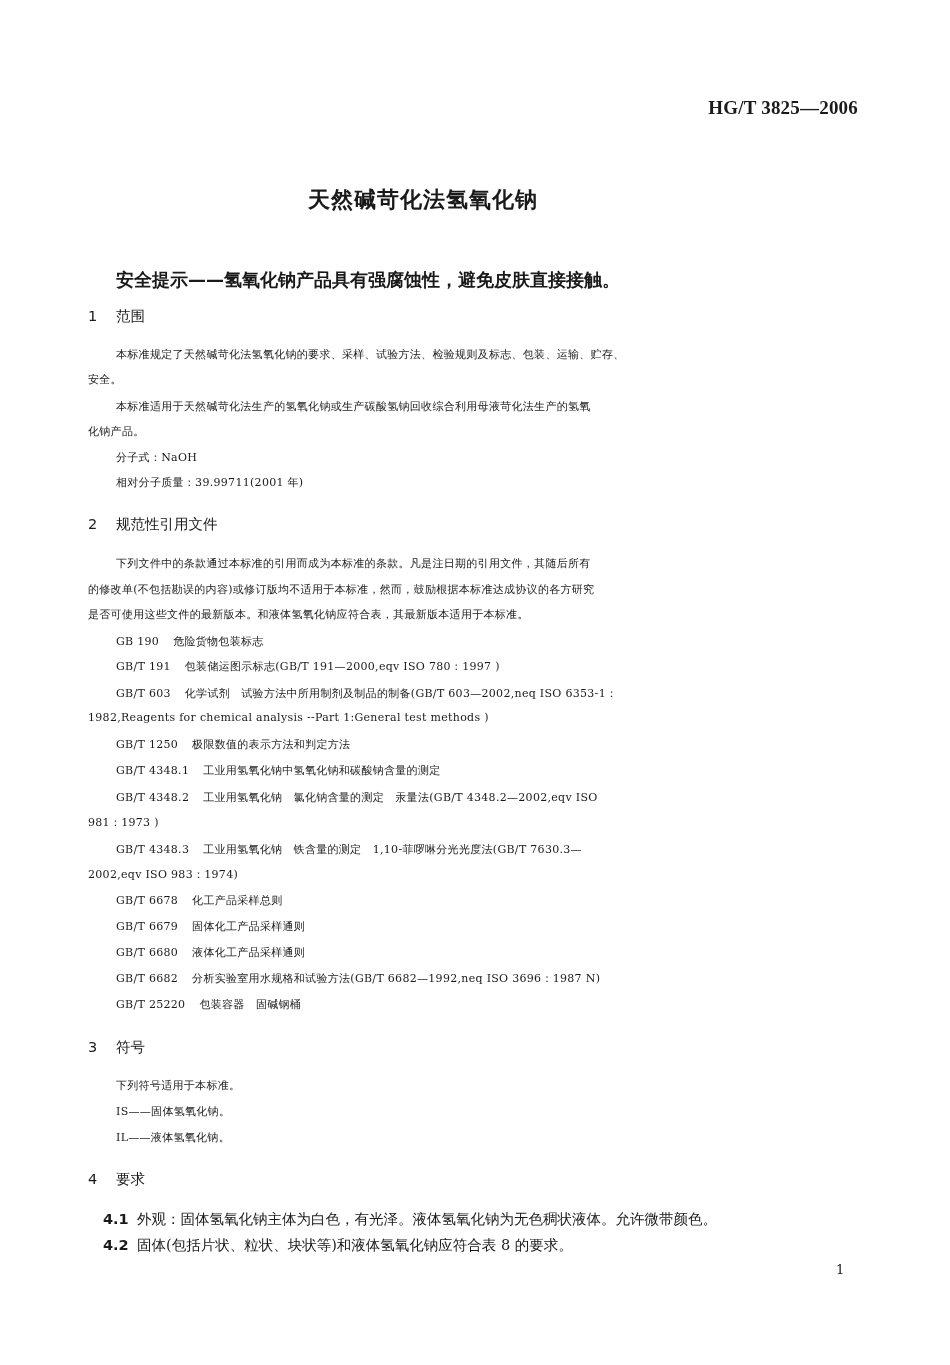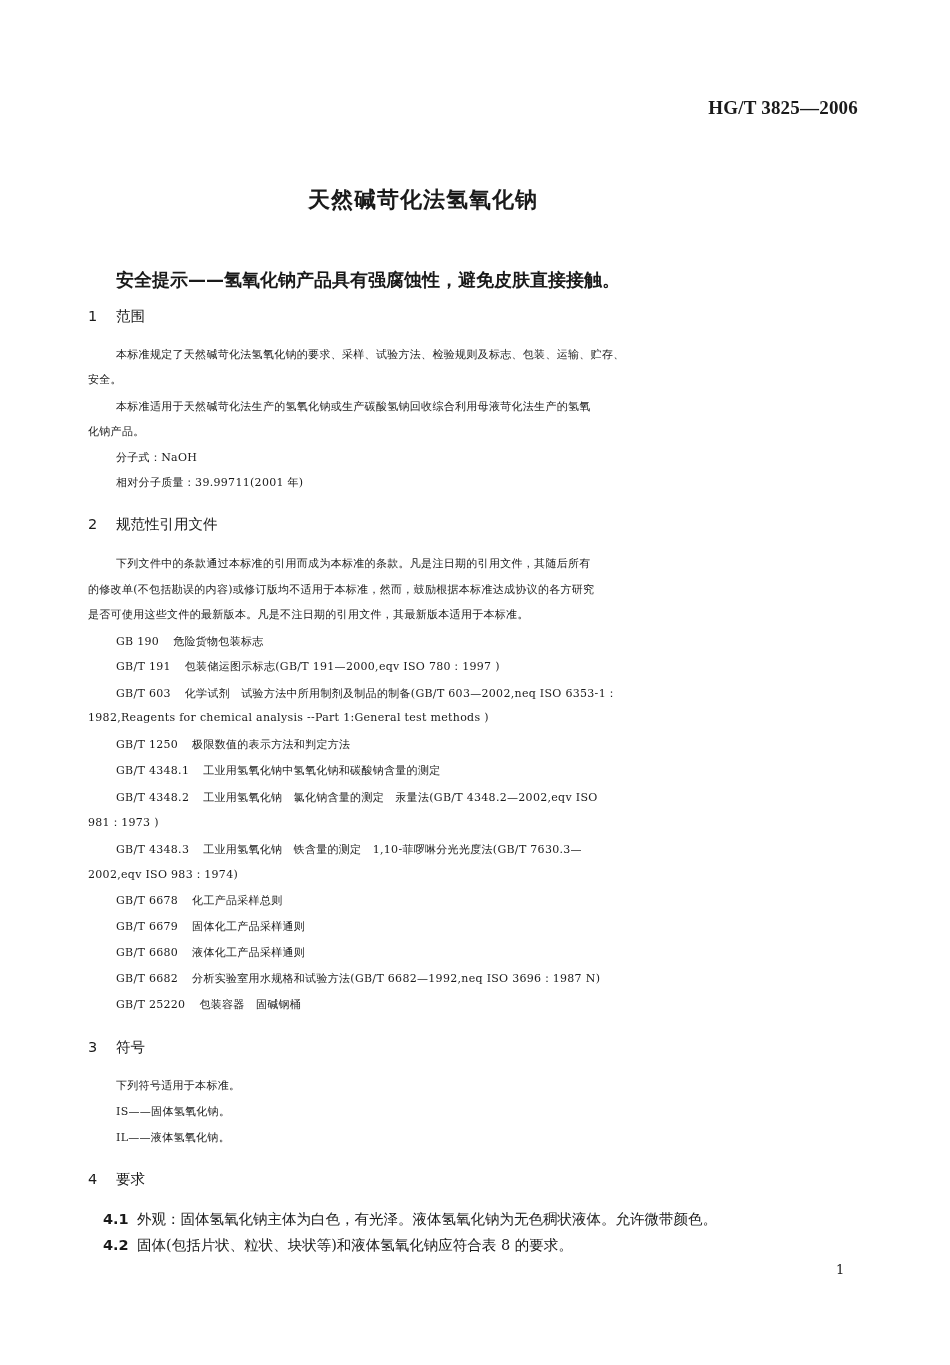--- a/index.html
+++ b/index.html
@@ -34,21 +34,21 @@
 <div class="abs p ind" style="top:399px">本标准适用于天然碱苛化法生产的氢氧化钠或生产碳酸氢钠回收综合利用母液苛化法生产的氢氧</div>
 <div class="abs p flush" style="top:424px">化钠产品。</div>
 <div class="abs p ind" style="top:450px">分子式：NaOH</div>
 <div class="abs p ind" style="top:475px">相对分子质量：39.99711(2001 年)</div>
 
 <div class="abs h" style="top:515px">
   <span class="num">2</span><span>规范性引用文件</span>
 </div>
 <div class="abs p ind" style="top:556px">下列文件中的条款通过本标准的引用而成为本标准的条款。凡是注日期的引用文件，其随后所有</div>
 <div class="abs p flush" style="top:582px">的修改单(不包括勘误的内容)或修订版均不适用于本标准，然而，鼓励根据本标准达成协议的各方研究</div>
-<div class="abs p flush" style="top:607px">是否可使用这些文件的最新版本。凡是不注日期的引用文件，其最新版本适用于本标准。</div>
+<div class="abs p flush" style="top:607px">是否可使用这些文件的最新版本。和液体氢氧化钠应符合表，其最新版本适用于本标准。</div>
 
 <div class="abs p ind" style="top:634px"><span class="ref-code">GB 190</span><span>危险货物包装标志</span></div>
 <div class="abs p ind" style="top:659px"><span class="ref-code">GB/T 191</span><span>包装储运图示标志(GB/T 191—2000,eqv ISO 780：1997 )</span></div>
 <div class="abs p ind" style="top:686px"><span class="ref-code">GB/T 603</span><span>化学试剂　试验方法中所用制剂及制品的制备(GB/T 603—2002,neq ISO 6353-1：</span></div>
 <div class="abs p flush" style="top:711px">1982,Reagents for chemical analysis --Part 1:General test methods )</div>
 <div class="abs p ind" style="top:737px"><span class="ref-code">GB/T 1250</span><span>极限数值的表示方法和判定方法</span></div>
 <div class="abs p ind" style="top:763px"><span class="ref-code">GB/T 4348.1</span><span>工业用氢氧化钠中氢氧化钠和碳酸钠含量的测定</span></div>
 <div class="abs p ind" style="top:790px"><span class="ref-code">GB/T 4348.2</span><span>工业用氢氧化钠　氯化钠含量的测定　汞量法(GB/T 4348.2—2002,eqv ISO</span></div>
 <div class="abs p flush" style="top:815px">981：1973 )</div>
 <div class="abs p ind" style="top:842px"><span class="ref-code">GB/T 4348.3</span><span>工业用氢氧化钠　铁含量的测定　1,10-菲啰啉分光光度法(GB/T 7630.3—</span></div>

